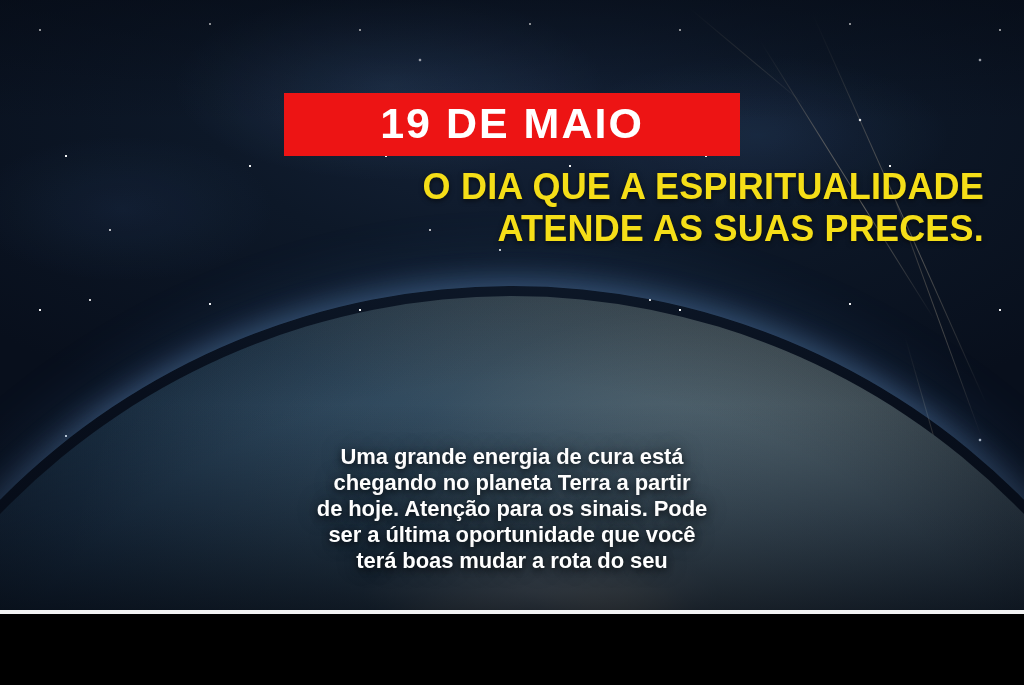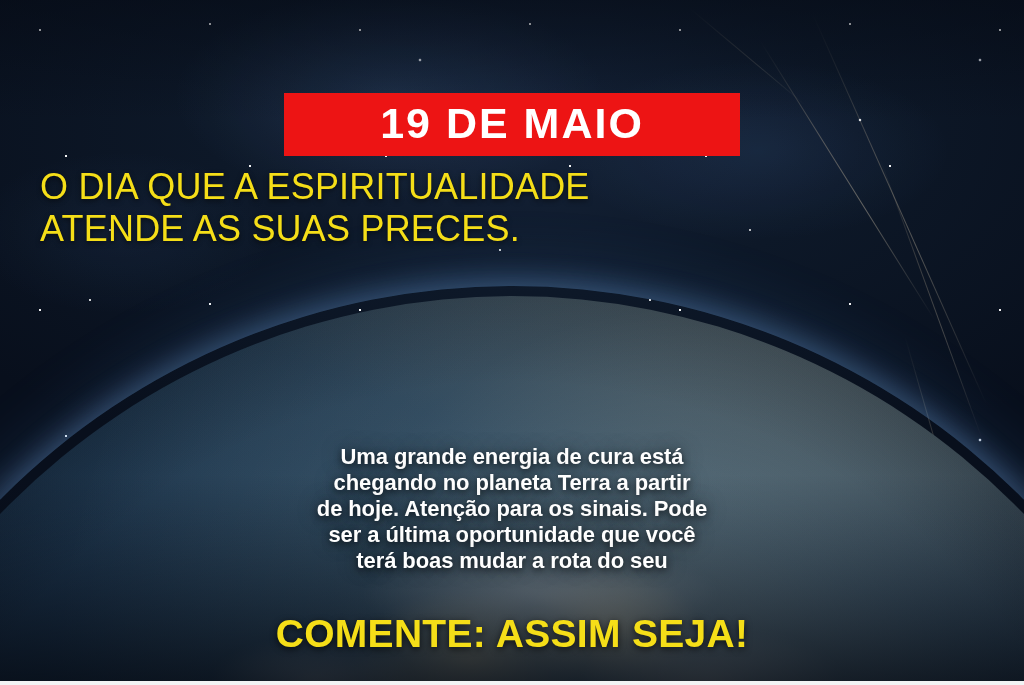--- a/index.html
+++ b/index.html
@@ -8,21 +8,21 @@
     padding: 0;
     background: #000;
   }
   body {
     font-family: "Liberation Sans", sans-serif;
   }
 
   #poster {
     position: relative;
     width: 1024px;
-    height: 685px;
+    height: 614px;
     overflow: hidden;
     background: #0a1020;
     isolation: isolate;
   }
 
   
   .space-bg {
     position: absolute;
     inset: 0;
     background:
@@ -245,24 +245,24 @@
     letter-spacing: 2.0px;
     line-height: 1;
     white-space: nowrap;
     margin-top: -2px;
   }
 
   .headline {
     position: absolute;
     left: 0; right: 0;
     top: 166px;
-    text-align: left;
+    text-align: right;
     color: #F5DE18;
     font-size: 36px;
-    font-weight: 400;
+    font-weight: 700;
     line-height: 1.17;
     letter-spacing: 0.2px;
     text-shadow: 0 2px 5px rgba(0,0,0,0.55);
     padding: 0 40px;
   }
   .headline .ln { display: block; }
 
   .body-copy {
     position: absolute;
     left: 50%;

